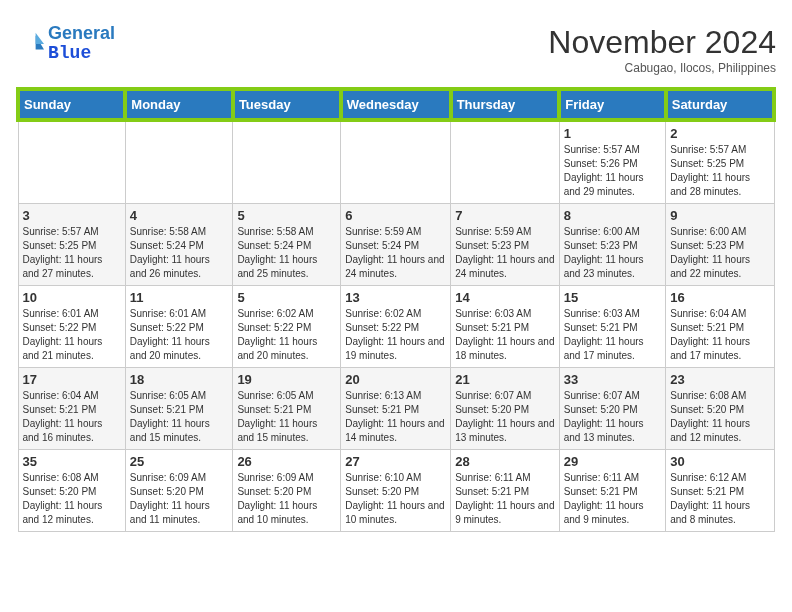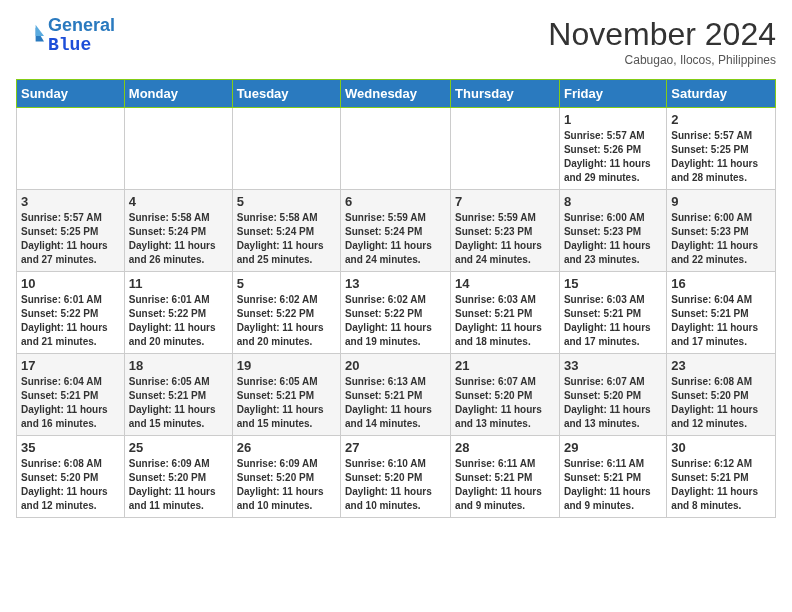--- a/index.html
+++ b/index.html
@@ -8,20 +8,21 @@
       background: #fff;
       width: 792px;
       min-height: 612px;
       padding: 16px;
     }
     .header {
       display: flex;
       justify-content: space-between;
       align-items: flex-start;
       margin-bottom: 12px;
+      margin-top: 8px;
     }
     .logo {
       display: flex;
       align-items: center;
       gap: 4px;
     }
     .logo-text {
       font-size: 18px;
       font-weight: bold;
       color: #333;
@@ -51,21 +52,21 @@
       border-collapse: collapse;
       font-size: 11px;
     }
     thead tr th {
       background-color: #2a7abf;
       color: #fff;
       padding: 6px 4px;
       text-align: left;
       font-size: 13px;
       font-weight: bold;
-      border: 1px solid #84cc16;
+      border: 4px solid #84cc16;
     }
     tbody tr td {
       vertical-align: top;
       border: 1px solid #ccc;
       padding: 4px;
       height: 80px;
       width: 113px;
       background: #fff;
     }
     tbody tr:nth-child(even) td {
@@ -74,21 +75,20 @@
     .day-num {
       font-size: 13px;
       font-weight: bold;
       color: #333;
       margin-bottom: 2px;
     }
     .day-info {
       font-size: 10px;
       color: #333;
       line-height: 1.4;
-      font-weight: bold;
     }
     .empty-cell {
       background: #fff !important;
     }
   </style>
 </head>
 <body>
 
 <div class="header">
   <div class="logo">

